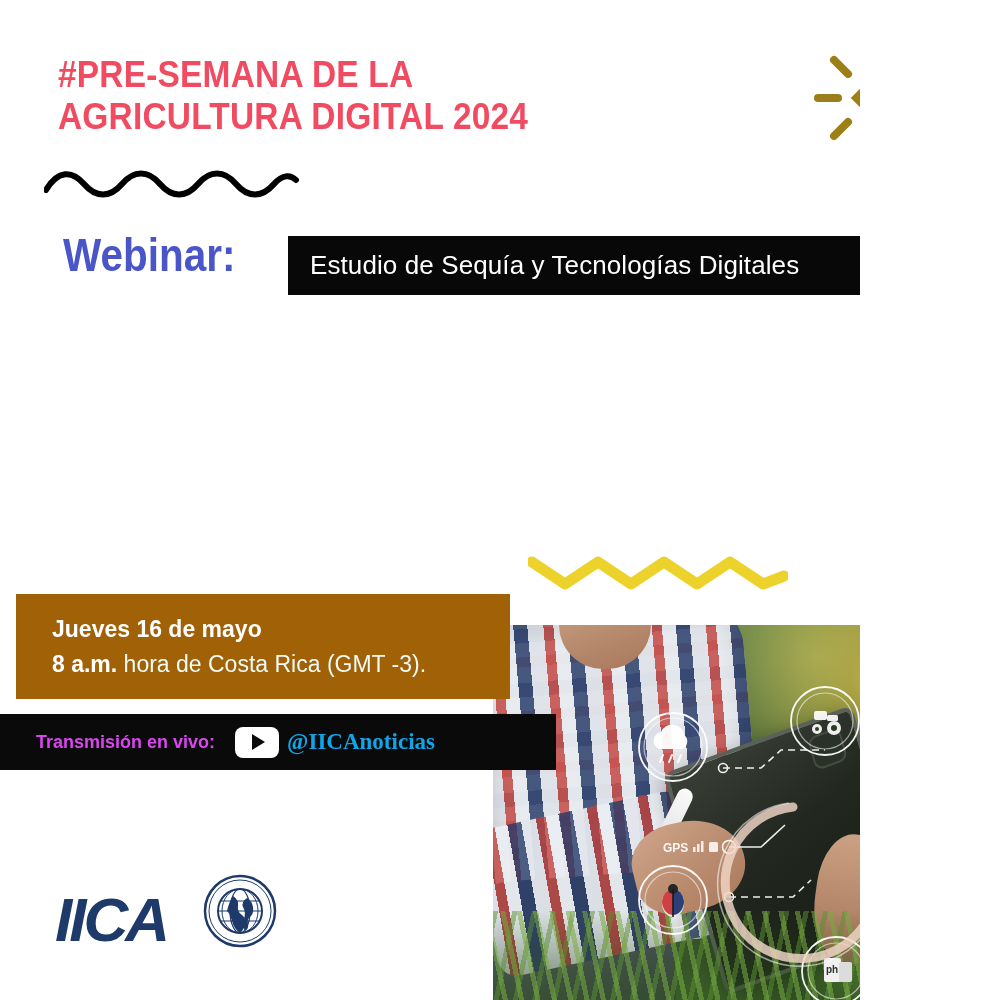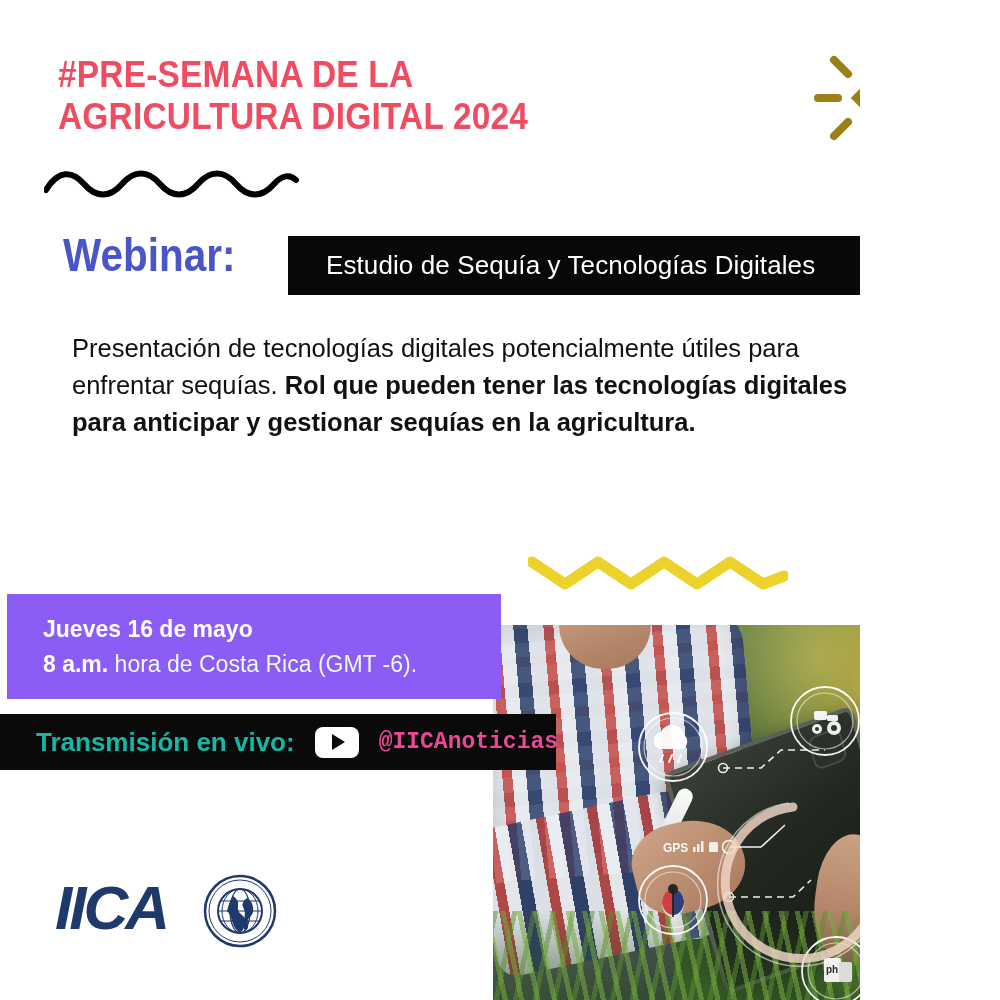--- a/index.html
+++ b/index.html
@@ -43,21 +43,21 @@
     font-weight:bold; font-size:46px; line-height:1;
     transform:scaleX(0.88); transform-origin:left top;
     white-space:nowrap;
   }
   .title-bar {
     position:absolute; left:288px; top:236px; width:601px; height:59px;
     background:#080808;
     display:flex; align-items:center;
   }
   .title-bar span {
-    color:#ffffff; font-size:26px; padding-left:38px;
+    color:#ffffff; font-size:26px; padding-left:22px;
     font-family:"Liberation Sans", sans-serif; font-weight:400;
     letter-spacing:0.1px; white-space:nowrap;
   }
 
   
   .body-copy {
     position:absolute; left:72px; top:330px; width:790px;
     font-size:25.5px; line-height:1.46; color:#111;
     font-family:"Liberation Sans", sans-serif;
   }
@@ -168,64 +168,64 @@
     position:absolute; left:0; bottom:0; width:100%; height:120px;
     background:
       repeating-linear-gradient(78deg, rgba(120,170,66,0.55) 0 5px, rgba(0,0,0,0) 5px 16px),
       repeating-linear-gradient(102deg, rgba(92,142,50,0.5) 0 5px, rgba(0,0,0,0) 5px 19px),
       linear-gradient(0deg, rgba(44,78,30,0.85), rgba(0,0,0,0));
   }
   .hud { position:absolute; inset:0; }
 
   
   .date-block {
-    position:absolute; left:7px; top:594px; width:494px; height:105px;
-    background:#8b5cf6; z-index:7;
+    position:absolute; left:16px; top:594px; width:494px; height:105px;
+    background:#a16207; z-index:7;
   }
   .date-line1 {
     position:absolute; left:36px; top:22px;
     color:#ffffff; font-size:23px; font-weight:bold;
     font-family:"Liberation Sans", sans-serif;
   }
   .date-line2 {
     position:absolute; left:36px; top:57px;
     color:#eefaf4; font-size:23px; font-weight:400;
     font-family:"Liberation Sans", sans-serif;
   }
   .date-line2 b { font-weight:bold; color:#ffffff; }
 
   
   .live-bar {
     position:absolute; left:0; top:714px; width:556px; height:56px;
     background:#0a0a0a; z-index:7;
     display:flex; align-items:center;
   }
   .live-label {
-    color:#14b8a6; font-size:26px; font-weight:bold; margin-left:36px;
+    color:#d946ef; font-size:18px; font-weight:bold; margin-left:36px;
     font-family:"Liberation Sans", sans-serif; white-space:nowrap;
   }
   .yt-icon {
     width:44px; height:31px; background:#ffffff; border-radius:8px;
     margin-left:20px; display:flex; align-items:center; justify-content:center;
     flex:0 0 auto;
   }
   .yt-tri {
     width:0; height:0; border-left:13px solid #0a0a0a;
     border-top:8px solid transparent; border-bottom:8px solid transparent;
     margin-left:3px;
   }
   .live-handle {
-    color:#ec4899; font-size:23px; font-weight:bold; margin-left:20px;
-    font-family:Liberation Mono, monospace; white-space:nowrap;
+    color:#0ea5e9; font-size:23px; font-weight:bold; margin-left:8px;
+    font-family:Liberation Serif, serif; white-space:nowrap;
   }
 
   
   .logo { position:absolute; left:55px; top:868px; width:230px; height:80px; z-index:8; }
   .logo-word {
-    position:absolute; left:0; top:4px;
+    position:absolute; left:0; top:16px;
     font-family:"Liberation Sans", sans-serif;
     font-weight:bold; font-style:italic; font-size:62px;
     color:#1d3a6b; letter-spacing:-3px;
   }
   .logo-seal { position:absolute; left:148px; top:6px; width:74px; height:74px; }
 </style>
 </head>
 <body>
 
 <div class="canvas">
@@ -261,23 +261,20 @@
     <div class="dot"></div>
     <div class="dot"></div>
   </div>
 
   <div class="webinar-word">Webinar:</div>
 
   <div class="title-bar">
     <span>Estudio de Sequía y Tecnologías Digitales</span>
   </div>
 
-  <div class="body-copy">
-    <span>Presentación de tecnologías digitales potencialmente útiles para enfrentar sequías. </span><b>Rol que pueden tener las tecnologías digitales para anticipar y gestionar sequías en la agricultura.</b>
-  </div>
 
   <svg class="solar" viewBox="0 0 104 98">
     <g stroke="#000" stroke-width="4.5" fill="none" stroke-linejoin="round">
       <path d="M26 6 H78 L94 52 H10 Z"></path>
       <line x1="20" y1="21" x2="84" y2="21"></line>
       <line x1="15" y1="37" x2="89" y2="37"></line>
       <line x1="43" y1="6" x2="38" y2="52"></line>
       <line x1="61" y1="6" x2="66" y2="52"></line>
       <line x1="52" y1="6" x2="52" y2="52"></line>
       <line x1="52" y1="52" x2="52" y2="90"></line>
@@ -413,21 +410,21 @@
   </div>
 
   <div class="stripes-over">
     <div class="stripe"></div>
     <div class="stripe"></div>
     <div class="stripe"></div>
   </div>
 
   <div class="date-block">
     <div class="date-line1">Jueves 16 de mayo</div>
-    <div class="date-line2"><b>8 a.m.</b><span> hora de Costa Rica (GMT -6).</span></div>
+    <div class="date-line2"><b>8 a.m.</b><span> hora de Costa Rica (GMT -3).</span></div>
   </div>
 
   <div class="live-bar">
     <span class="live-label">Transmisión en vivo:</span>
     <span class="yt-icon">
       <span class="yt-tri"></span>
     </span>
     <span class="live-handle">@IICAnoticias</span>
   </div>
 

